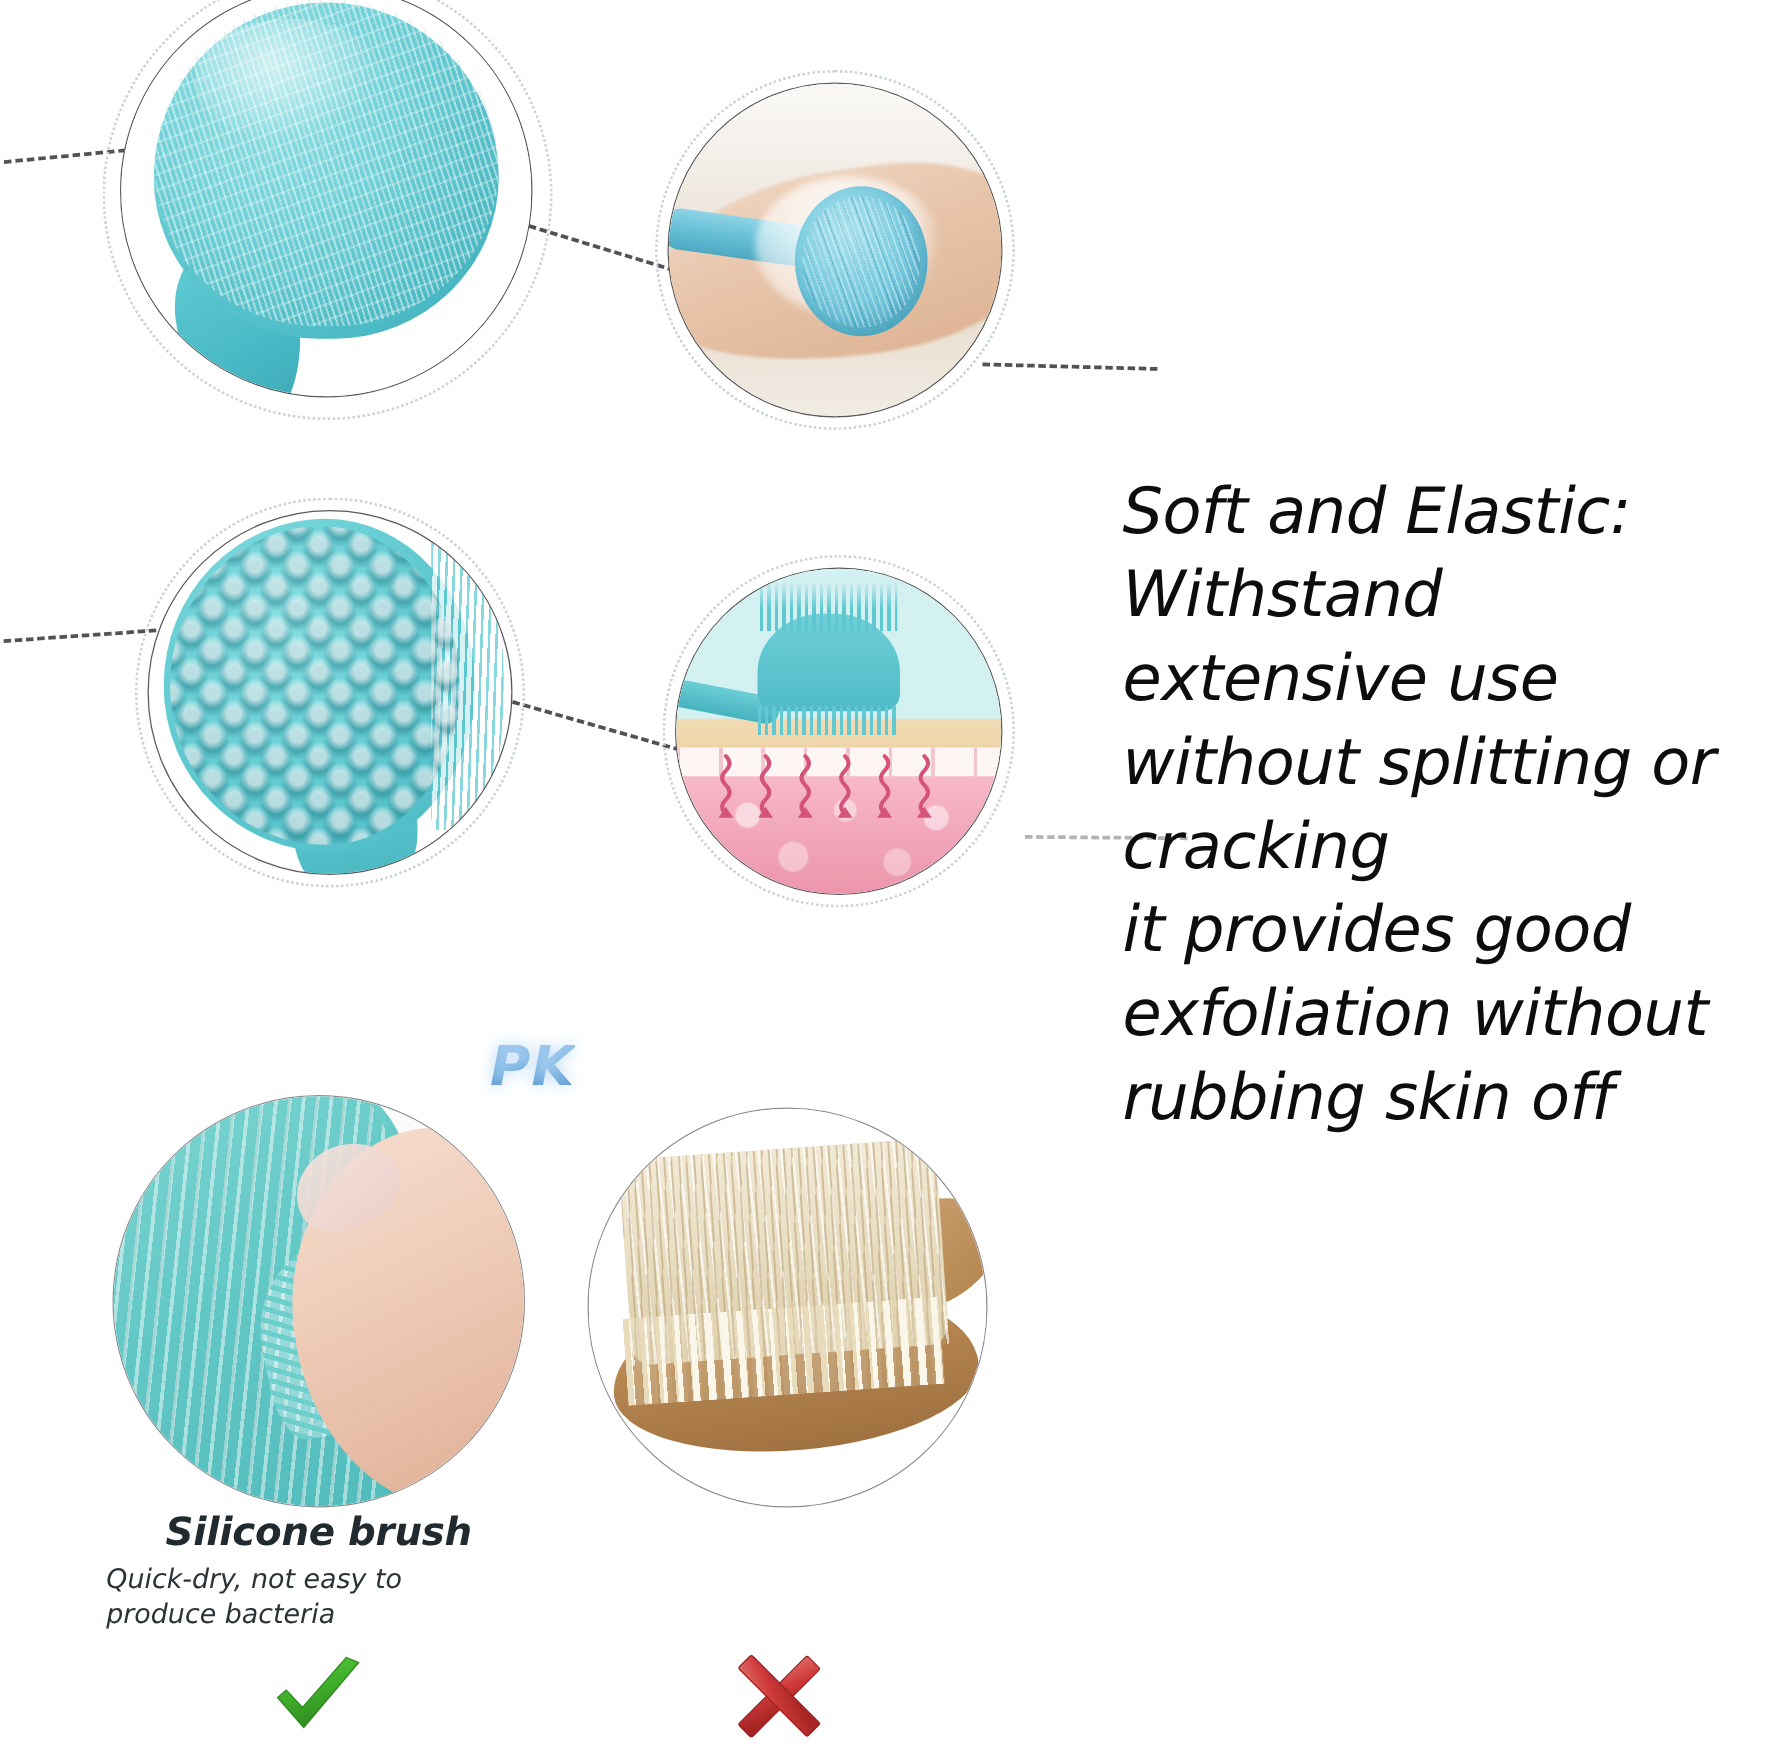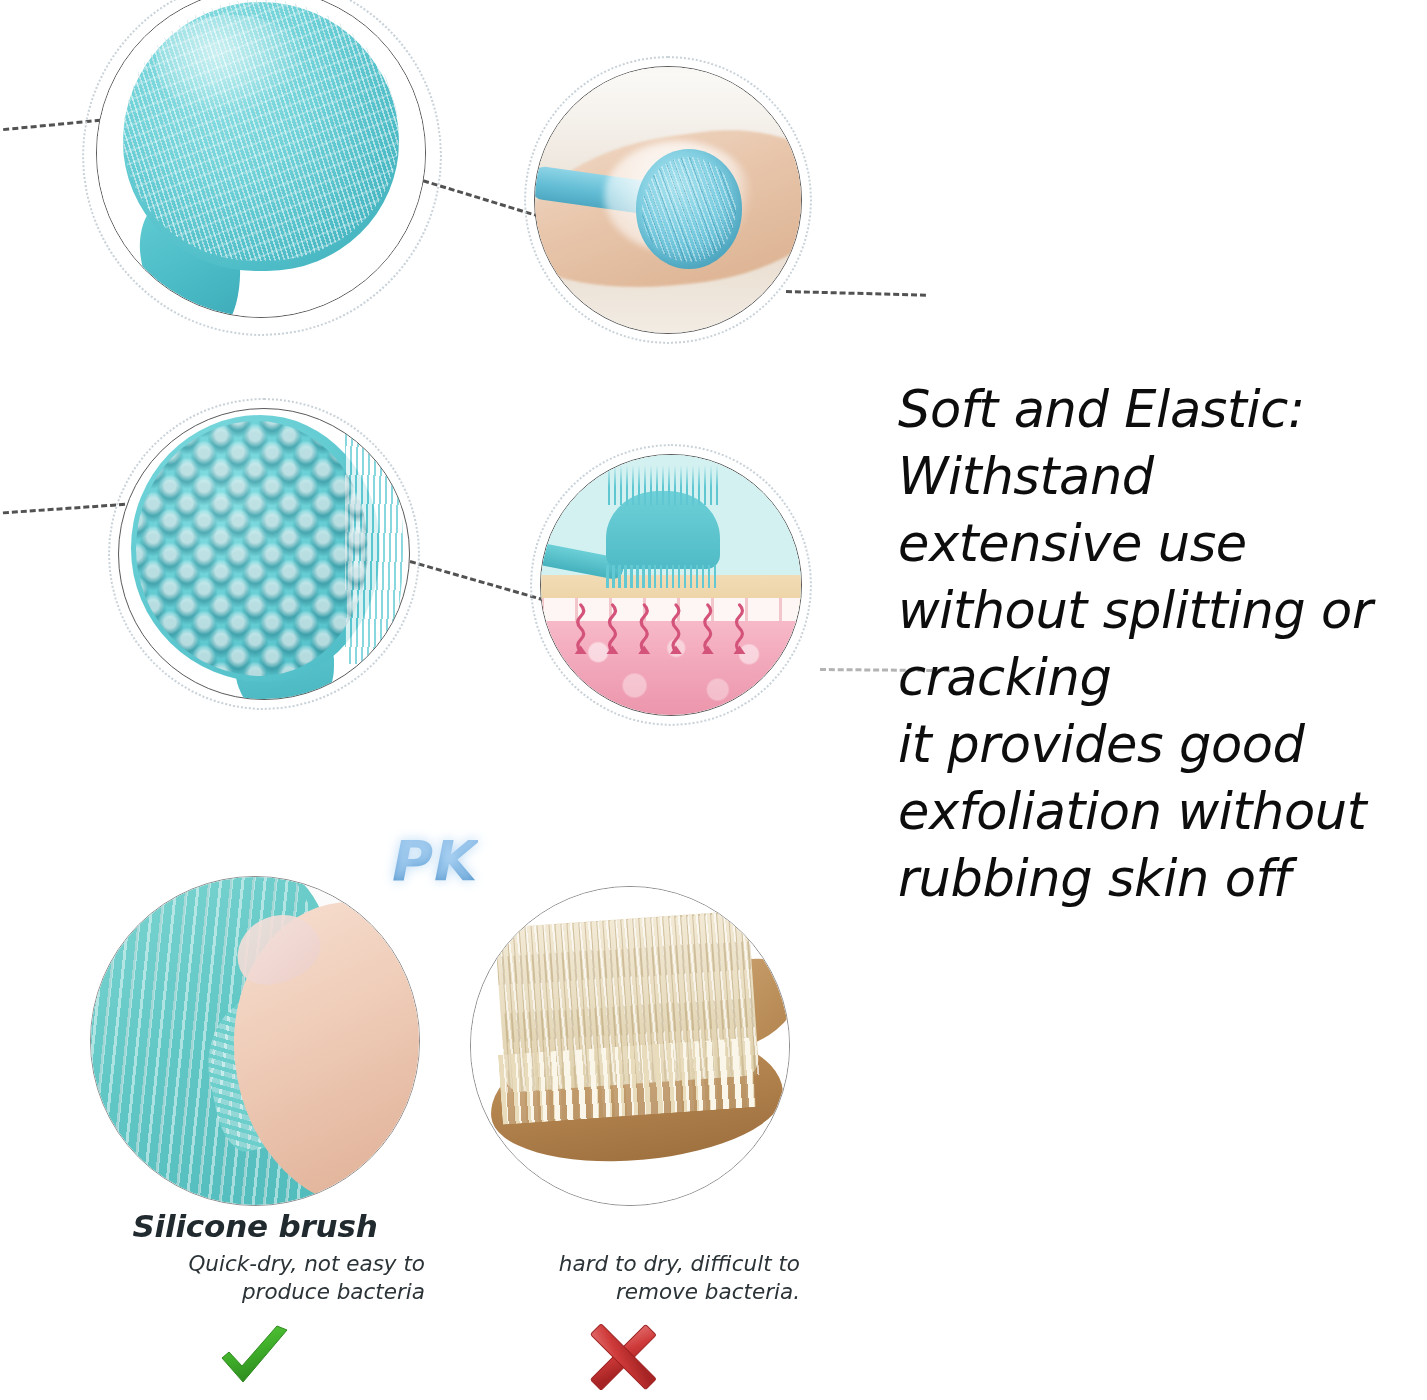--- a/index.html
+++ b/index.html
@@ -279,21 +279,21 @@
     background: repeating-linear-gradient(90deg,
       #e9dcbd 0 5px, #fbf6ea 5px 12px);
     -webkit-mask-image: repeating-linear-gradient(90deg,#000 0 6px, rgba(0,0,0,.25) 6px 13px);
             mask-image: repeating-linear-gradient(90deg,#000 0 6px, rgba(0,0,0,.25) 6px 13px);
     transform: rotate(-4deg);
   }
 
   
   .pk {
     position:absolute;
-    font-size: 56px;
+    font-size: 44px;
     font-weight: 700;
     letter-spacing: 1px;
     background: linear-gradient(180deg,#a8cdf0 0%, #5d9fd6 55%, #4d8ec6 100%);
     -webkit-background-clip: text;
             background-clip: text;
     color: transparent;
     -webkit-text-fill-color: transparent;
     text-shadow: 0 0 12px rgba(180,215,245,.9);
     font-family: "DejaVu Sans", "Liberation Sans", sans-serif;
   }
@@ -303,21 +303,21 @@
     position:absolute;
     text-align:center;
     font-size: 31px;
     font-weight: 700;
     color: #212a2e;
     font-family: "DejaVu Sans", "Liberation Sans", sans-serif;
     letter-spacing: -0.2px;
   }
   .capSub {
     position:absolute;
-    text-align:right;
+    text-align:left;
     font-size: 21.5px;
     line-height: 1.32;
     color: #2b3337;
     font-family: "DejaVu Sans", "Liberation Sans", sans-serif;
   }
 
   
   .featureText {
     position:absolute;
     left: 898px; top: 376px;
@@ -438,22 +438,20 @@
       <div class="woodBody"></div>
       <div class="bristleMass"></div>
       <div class="bristleTips"></div>
     </div>
   </div>
 
   <div class="capTitle" style="left:105px; top:1208px; width:300px;">Silicone brush</div>
   <div class="capSub" style="left:85px; top:1250px; width:340px; white-space:pre-line;">Quick-dry, not easy to
 produce bacteria</div>
 
-  <div class="capSub" style="left:460px; top:1250px; width:340px; white-space:pre-line;">hard to dry, difficult to
-remove bacteria.</div>
 
   <div class="mark" style="left:216px; top:1325px; width:78px; height:66px;">
     <svg viewBox="0 0 78 66" width="78" height="66">
       <defs>
         <linearGradient id="gGreen" x1="0" y1="0" x2="0.4" y2="1">
           <stop offset="0%" stop-color="#5fd13f"></stop>
           <stop offset="55%" stop-color="#3fae2a"></stop>
           <stop offset="100%" stop-color="#2e8a1f"></stop>
         </linearGradient>
       </defs>

